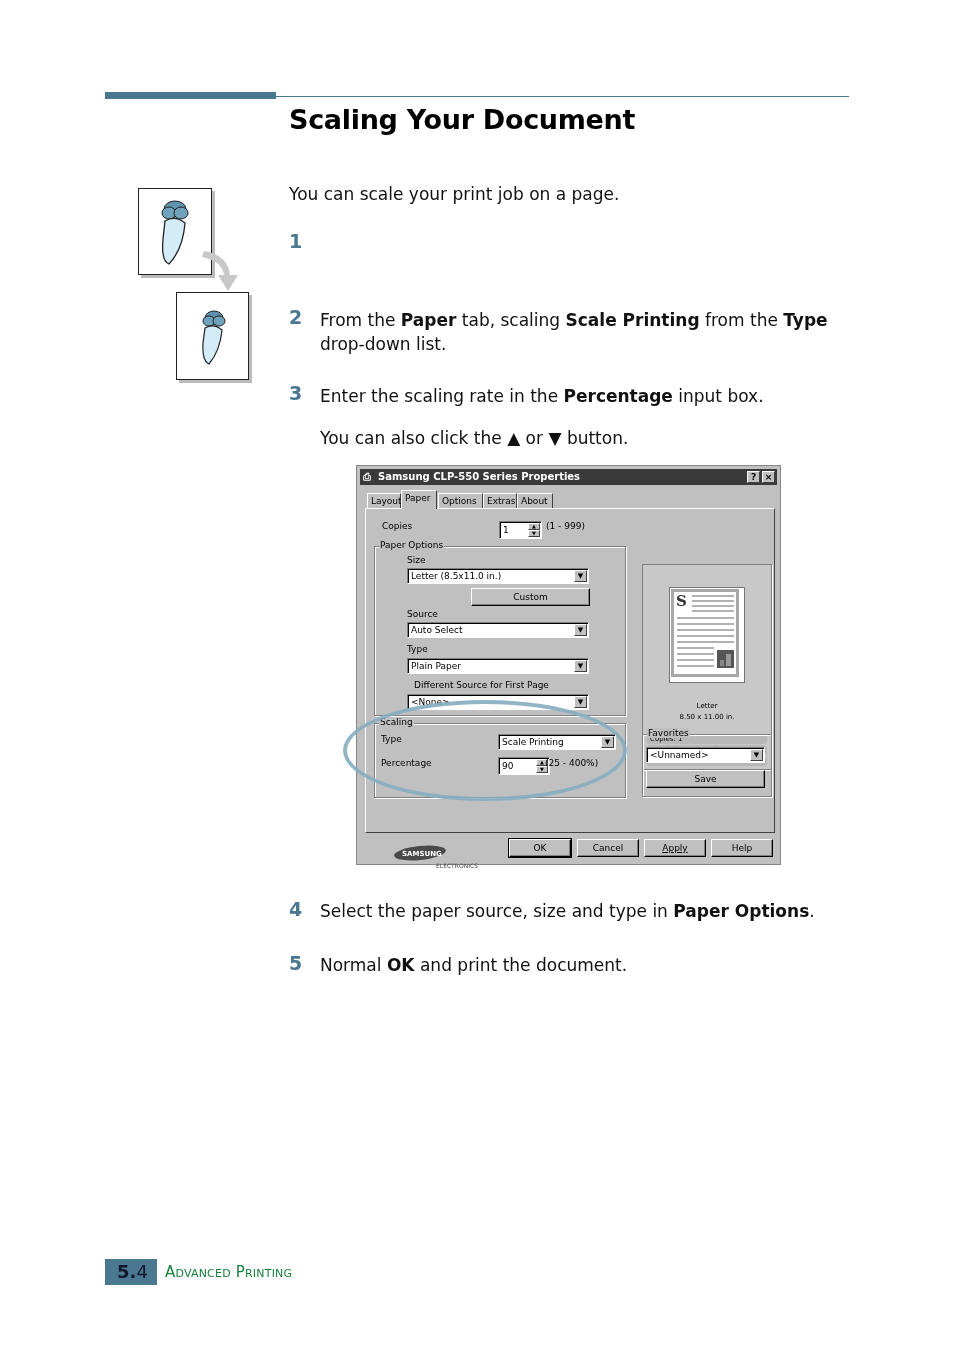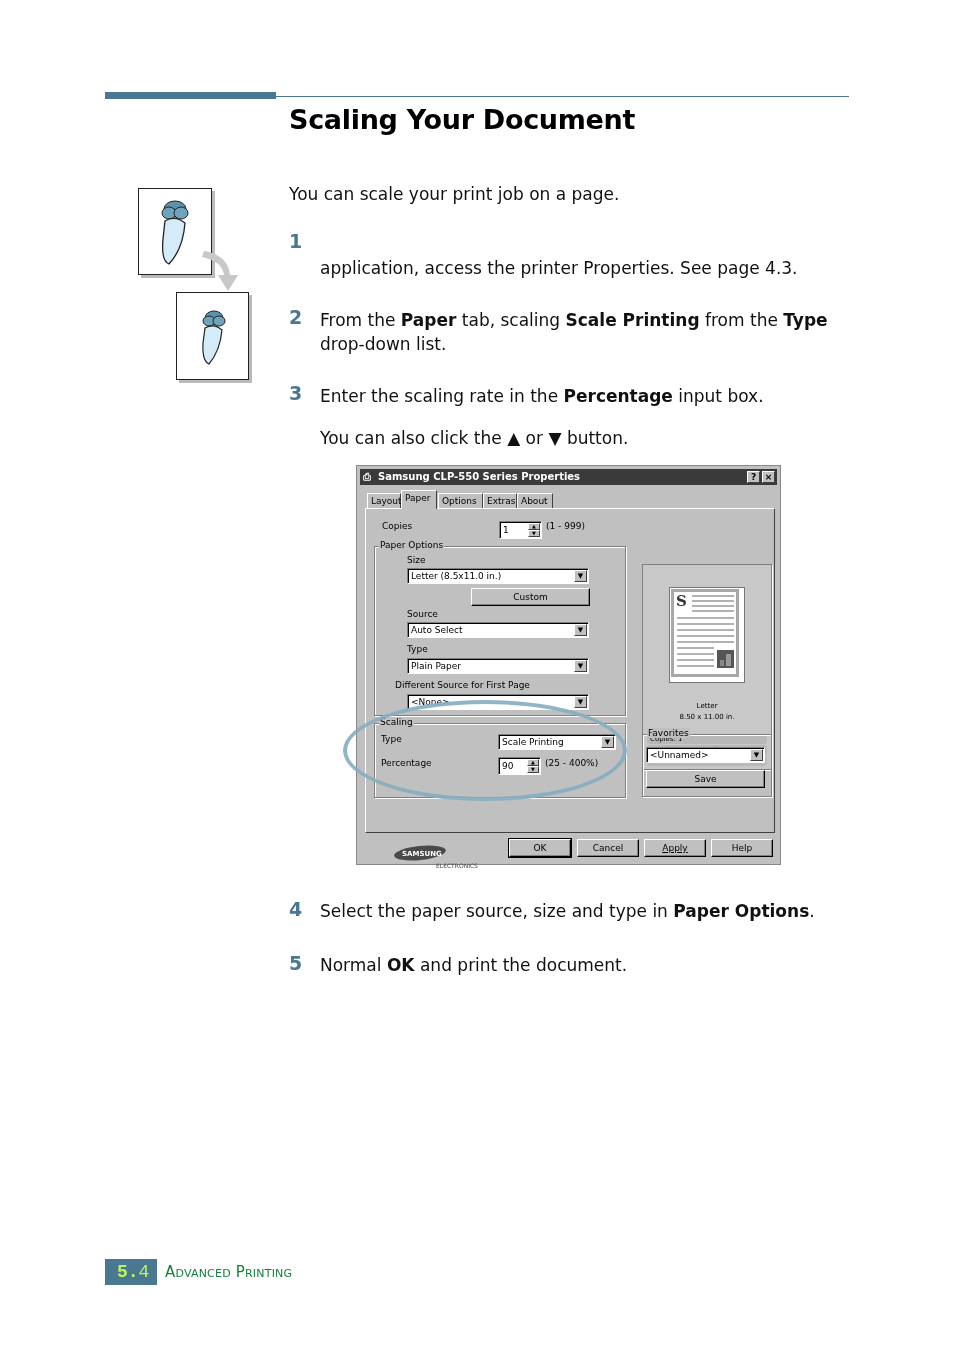--- a/index.html
+++ b/index.html
@@ -29,21 +29,21 @@
   .spin { position: absolute; height: 18px; background: #fff; border: 1px solid #808080; border-right-color: #fff; border-bottom-color: #fff; box-shadow: inset 1px 1px 0 #000; font-size: 9px; line-height: 16px; padding-left: 3px; }
   .spin .up, .spin .down { position: absolute; right: 1px; width: 12px; height: 7px; background: #c0c0c0; border: 1px solid #fff; border-right-color: #404040; border-bottom-color: #404040; font-size: 5px; line-height: 5px; text-align: center; }
   .spin .up { top: 1px; } .spin .down { top: 8px; }
   .btn { position: absolute; height: 18px; background: #c0c0c0; border: 1px solid #fff; border-right-color: #000; border-bottom-color: #000; box-shadow: inset -1px -1px 0 #808080; font-size: 9px; line-height: 16px; text-align: center; }
   .btn.default { outline: 1px solid #000; }
   .preview { position: absolute; left: 276px; top: 55px; width: 130px; height: 206px; border: 1px solid #808080; box-shadow: 1px 1px 0 #fff; background: #c8c8c8; }
   .info-row { position: absolute; left: 4px; width: 120px; height: 10px; background: #b8b8b8; border-radius: 3px; font-size: 7px; line-height: 10px; padding-left: 3px; }
   .ellipse { position: absolute; left: 343px; top: 700px; width: 284px; height: 101px; border: 4px solid #86adc0; border-radius: 50%; opacity: 0.9; pointer-events: none; }
   .samsung { position: absolute; left: 28px; top: 336px; }
 
-  .footer-badge { position: absolute; left: 105px; top: 1259px; width: 52px; height: 26px; background: #4a7890; color: #bef264; font-size: 18px; font-weight: bold; line-height: 26px; padding-left: 12px; font-family: Liberation Mono, monospace; }
+  .footer-badge { position: absolute; left: 105px; top: 1259px; width: 52px; height: 26px; background: #4a7890; color: #0f172a; font-size: 18px; font-weight: bold; line-height: 26px; padding-left: 12px; }
   .footer-badge .minor { font-weight: normal; }
   .footer-text { position: absolute; left: 165px; top: 1263px; font-size: 15px; letter-spacing: 0.2px; font-variant: small-caps; color: #15803d; }
 </style>
 </head>
 <body>
 
 <div class="rule-thick"></div>
 <div class="rule-thin"></div>
 <h1 class="title">Scaling Your Document</h1>
 
@@ -71,21 +71,20 @@
       </g>
     </svg>
   </div>
 </div>
 
 <p class="body-text" style="left:289px;top:182px;">You can scale your print job on a page.</p>
 
 <span class="step-num" style="top:230px;">1</span>
 <p class="body-text" style="left:320px;top:232px;">
   <br>
-  <span>application, access the printer Properties. See page 4.3.</span>
 </p>
 
 <span class="step-num" style="top:306px;">2</span>
 <p class="body-text" style="left:320px;top:308px;width:530px;">
   <span>From the </span><b>Paper</b><span> tab, scaling </span><b>Scale Printing</b><span> from the </span><b>Type</b><br>
   <span>drop-down list.</span>
 </p>
 
 <span class="step-num" style="top:382px;">3</span>
 <p class="body-text" style="left:320px;top:384px;">
@@ -127,36 +126,36 @@
       <span class="lbl" style="left:32px;top:62px;">Source</span>
       <div class="select" style="left:32px;top:75px;width:182px;">
         <span>Auto Select</span>
         <span class="arrow">▼</span>
       </div>
       <span class="lbl" style="left:32px;top:97px;">Type</span>
       <div class="select" style="left:32px;top:111px;width:182px;">
         <span>Plain Paper</span>
         <span class="arrow">▼</span>
       </div>
-      <span class="lbl" style="left:20px;top:133px;">Different Source for First Page</span>
+      <span class="lbl" style="left:39px;top:133px;">Different Source for First Page</span>
       <div class="select" style="left:32px;top:147px;width:182px;">
         <span>&lt;None&gt;</span>
         <span class="arrow">▼</span>
       </div>
     </div>
 
     <div class="group" style="left:8px;top:214px;width:252px;height:75px;">
       <span class="group-title">Scaling</span>
       <span class="lbl" style="left:6px;top:10px;">Type</span>
       <div class="select" style="left:123px;top:10px;width:118px;">
         <span>Scale Printing</span>
         <span class="arrow">▼</span>
       </div>
       <span class="lbl" style="left:6px;top:34px;">Percentage</span>
-      <div class="spin" style="left:123px;top:33px;width:43px;">
+      <div class="spin" style="left:123px;top:33px;width:52px;">
         <span>90</span>
         <span class="up">▲</span>
         <span class="down">▼</span>
       </div>
       <span class="lbl" style="left:170px;top:34px;">(25 - 400%)</span>
     </div>
 
     <div class="samsung">
       <svg width="90" height="26" viewBox="0 0 90 26">
         <ellipse cx="26" cy="8" rx="26" ry="7" fill="#4a4a4a" transform="rotate(-6 26 8)"></ellipse>

